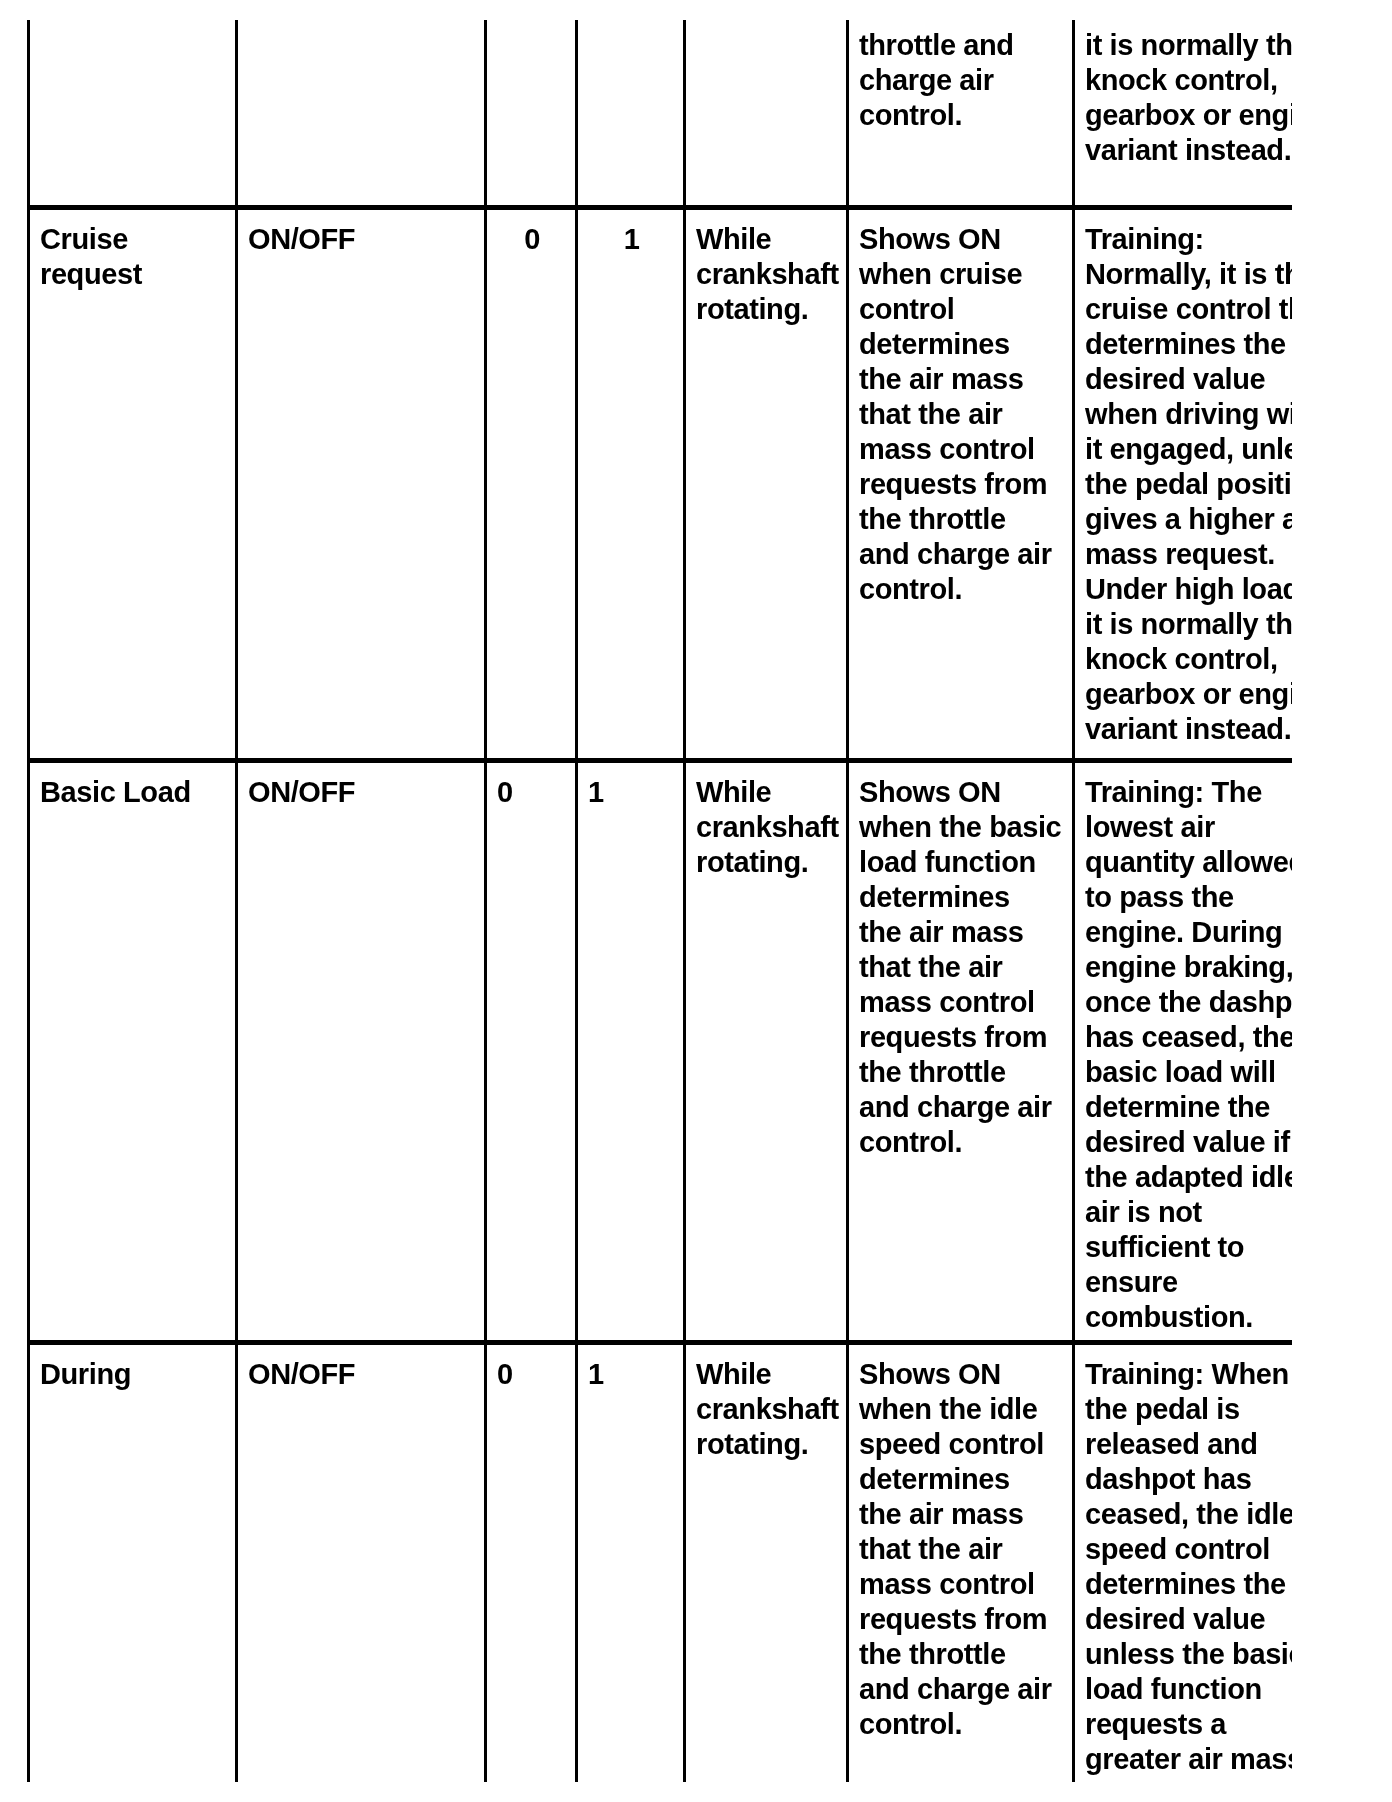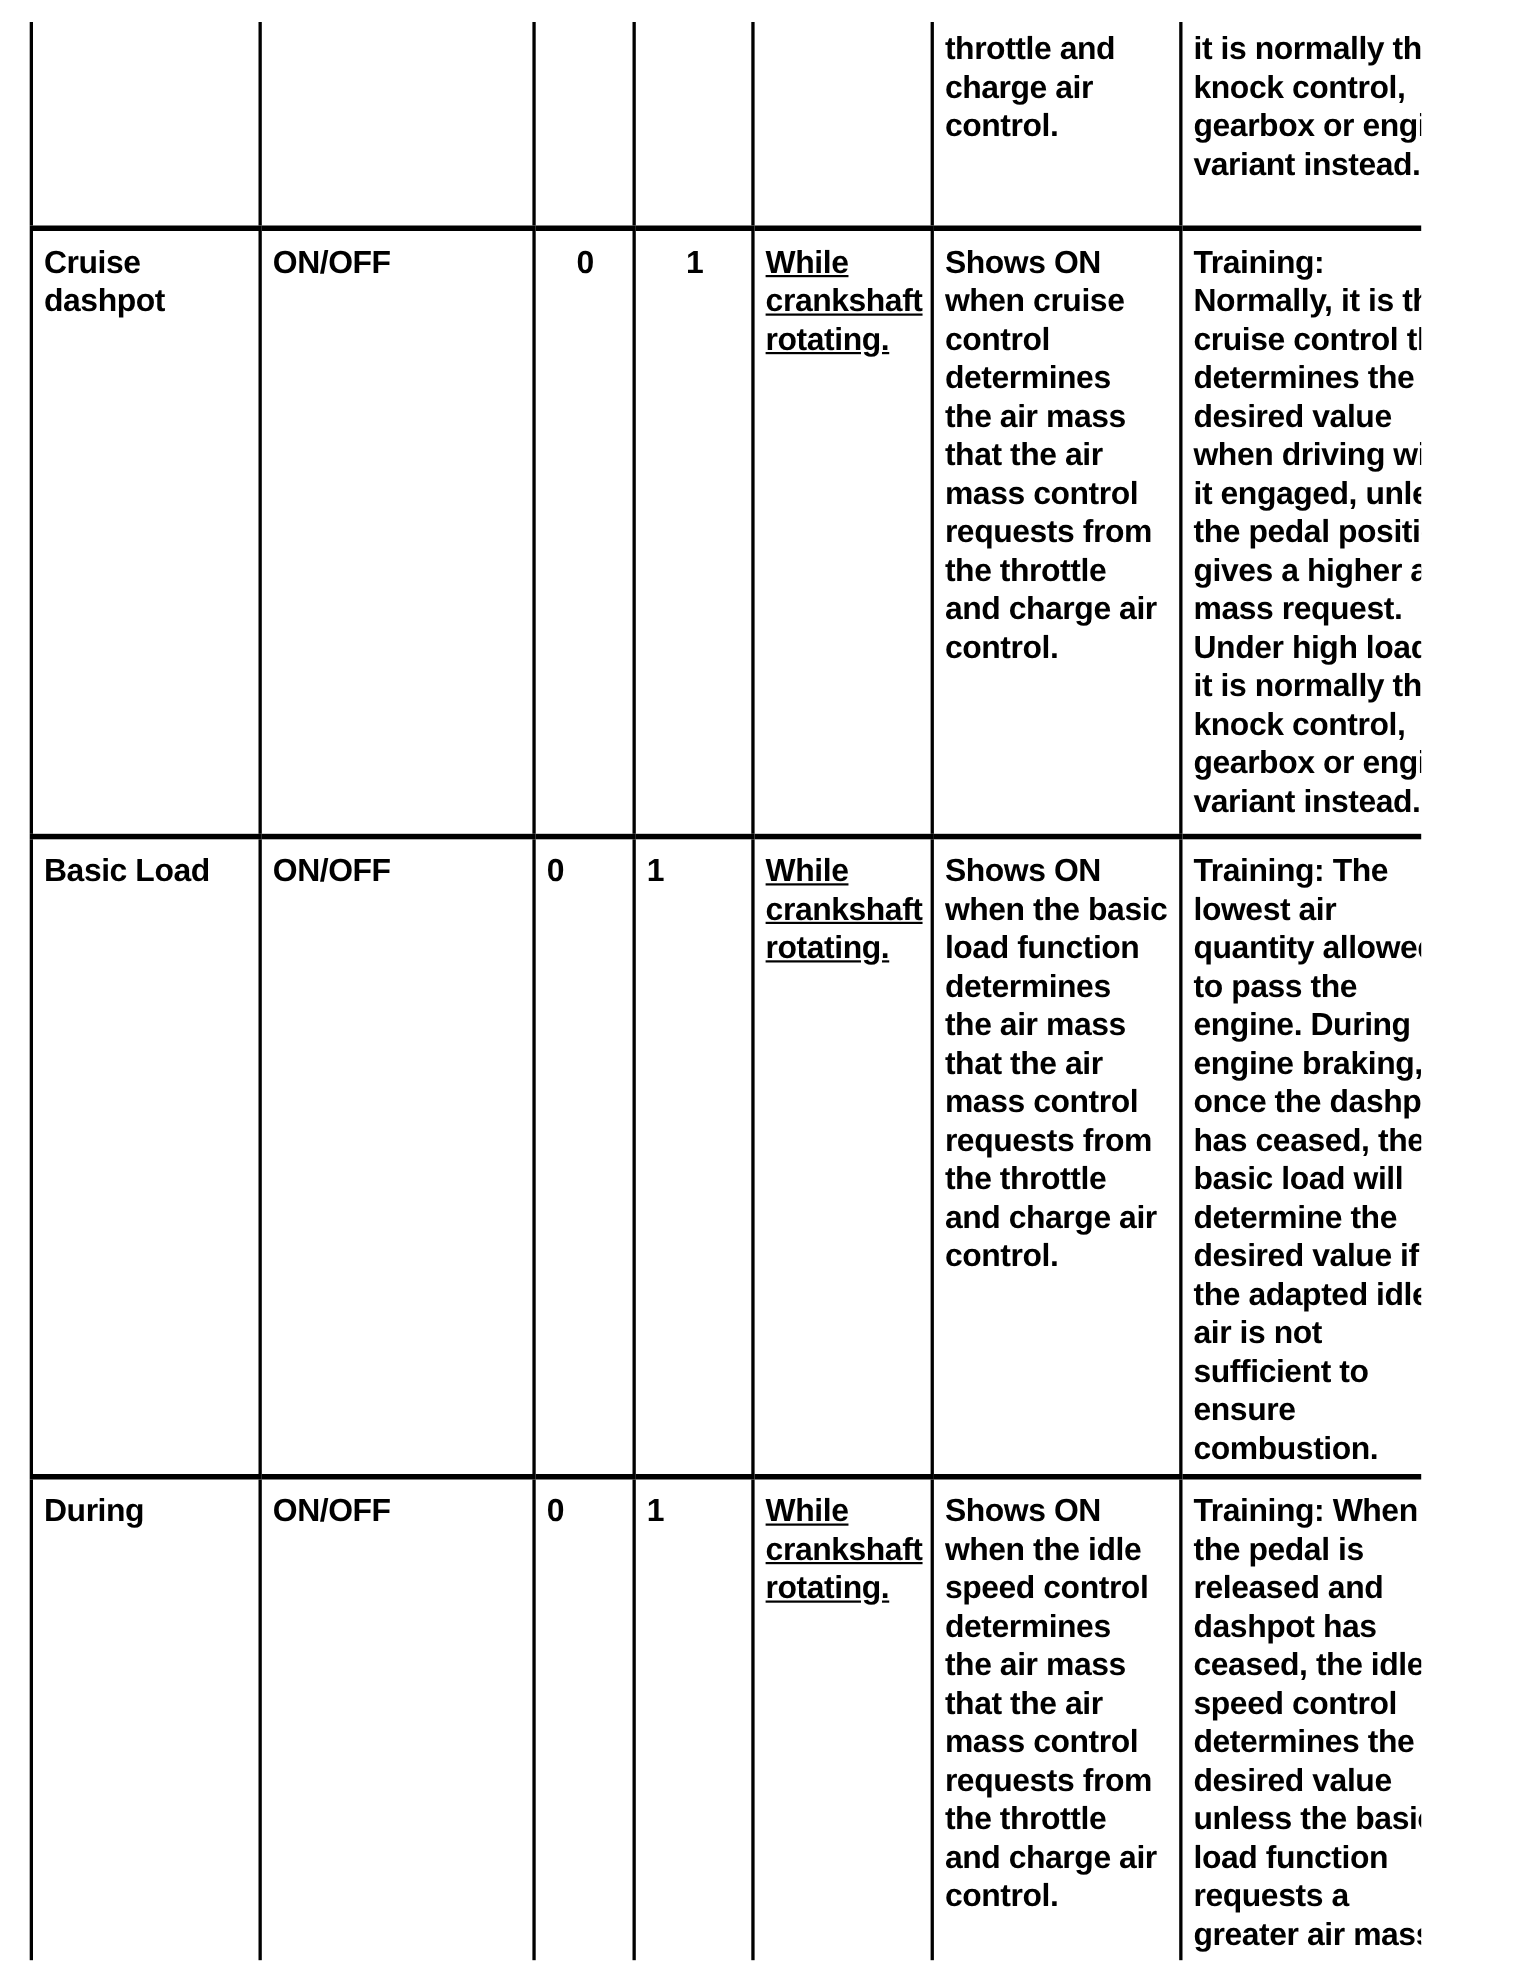--- a/index.html
+++ b/index.html
@@ -38,21 +38,21 @@
   }
   tr.sep td { border-top: 5px solid #000; }
   tr.partial td { padding-top: 8px; }
   tr.r0 { height: 187px; }
   tr.r1 { height: 553px; }
   tr.r2 { height: 582px; }
   tr.r3 { height: 440px; }
   td.onoff { text-align: left; padding-left: 4px; padding-right: 4px; }
   td.val-center { text-align: center; padding-left: 2px; padding-right: 2px; }
   td.val-left { padding-left: 10px; }
-  td.cond { padding-right: 4px; text-decoration: underline; }
+  td.cond { padding-right: 4px; }
 </style>
 </head>
 <body>
 
 <div class="page">
   <table class="signal-table">
     <colgroup>
       <col style="width:208px">
       <col style="width:249px">
       <col style="width:91px">
@@ -71,21 +71,21 @@
         <td>throttle and
 charge air
 control.</td>
         <td>it is normally the
 knock control,
 gearbox or engine
 variant instead.</td>
       </tr>
       <tr class="sep r1">
         <td>Cruise
-dashpot</td>
+request</td>
         <td class="onoff">ON/OFF</td>
         <td class="val-center">0</td>
         <td class="val-center">1</td>
         <td class="cond">While
 crankshaft
 rotating.</td>
         <td>Shows ON
 when cruise
 control
 determines

